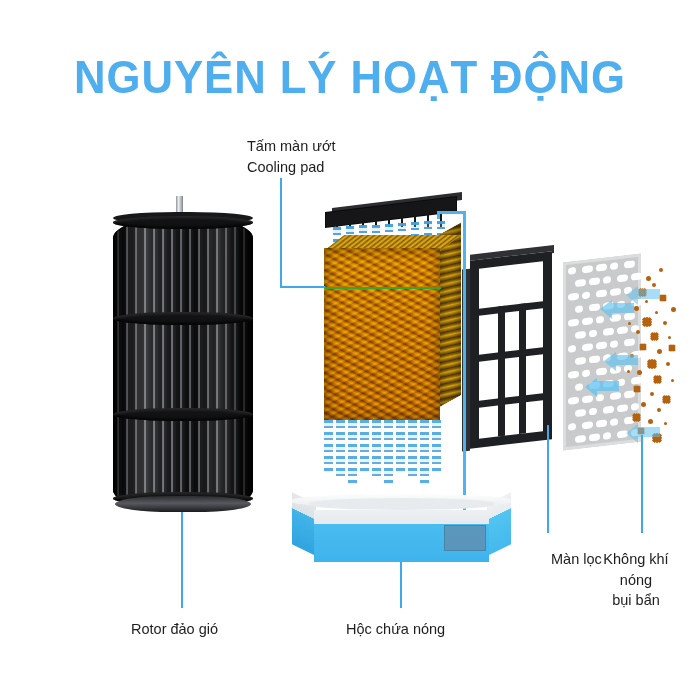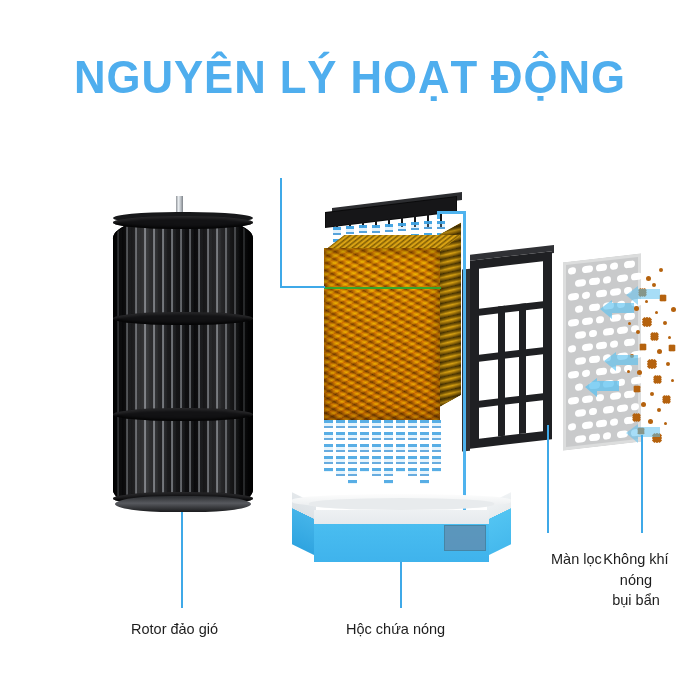--- a/index.html
+++ b/index.html
@@ -393,20 +393,22 @@
 
   <div id="tank">
     <div id="tank-left"></div>
     <div id="tank-right"></div>
     <div id="tank-front"></div>
     <div id="tank-rim"></div>
     <div id="tank-inner"></div>
     <div id="pump"></div>
   </div>
 
+  <div class="lbl" style="left:247px;top:136px;">Tấm màn ướt
+Cooling pad</div>
   <div class="lead" style="left:280px;top:178px;height:110px"></div>
   <div class="lead-h" style="left:280px;top:286px;width:45px"></div>
 
   <div class="lead" style="left:181px;top:512px;height:96px"></div>
   <div class="lbl" style="left:131px;top:619px;">Rotor đảo gió</div>
 
   <div class="lead" style="left:400px;top:562px;height:46px"></div>
   <div class="lbl" style="left:346px;top:619px;">Hộc chứa nóng</div>
 
   <div class="lead" style="left:547px;top:425px;height:108px"></div>

